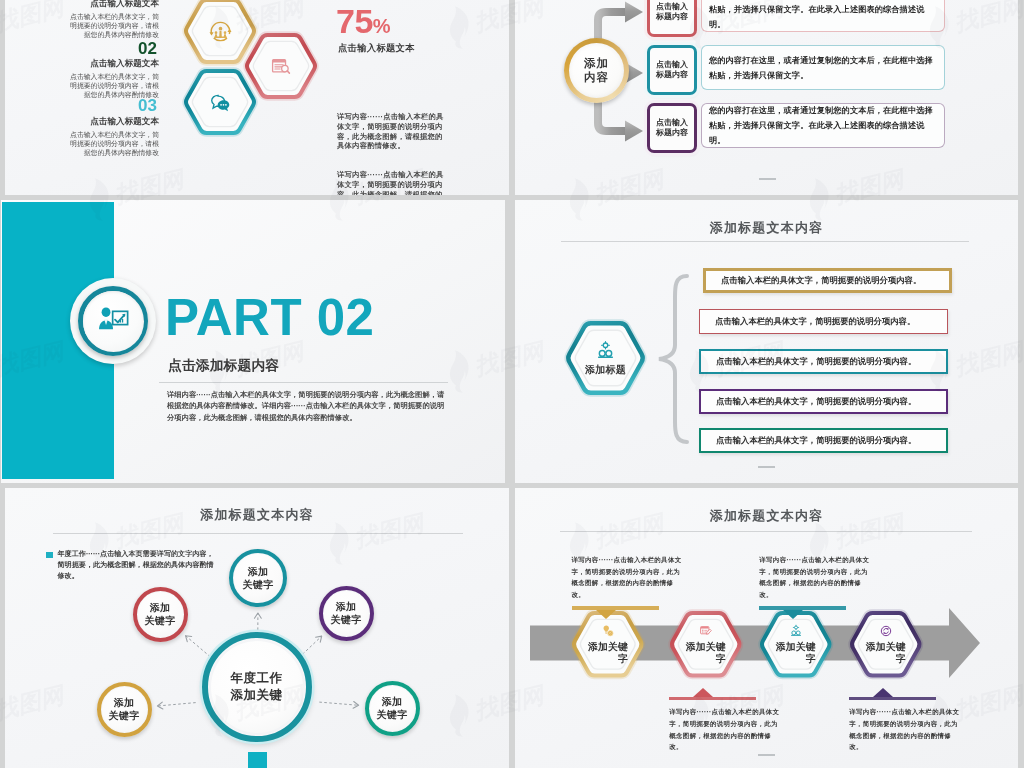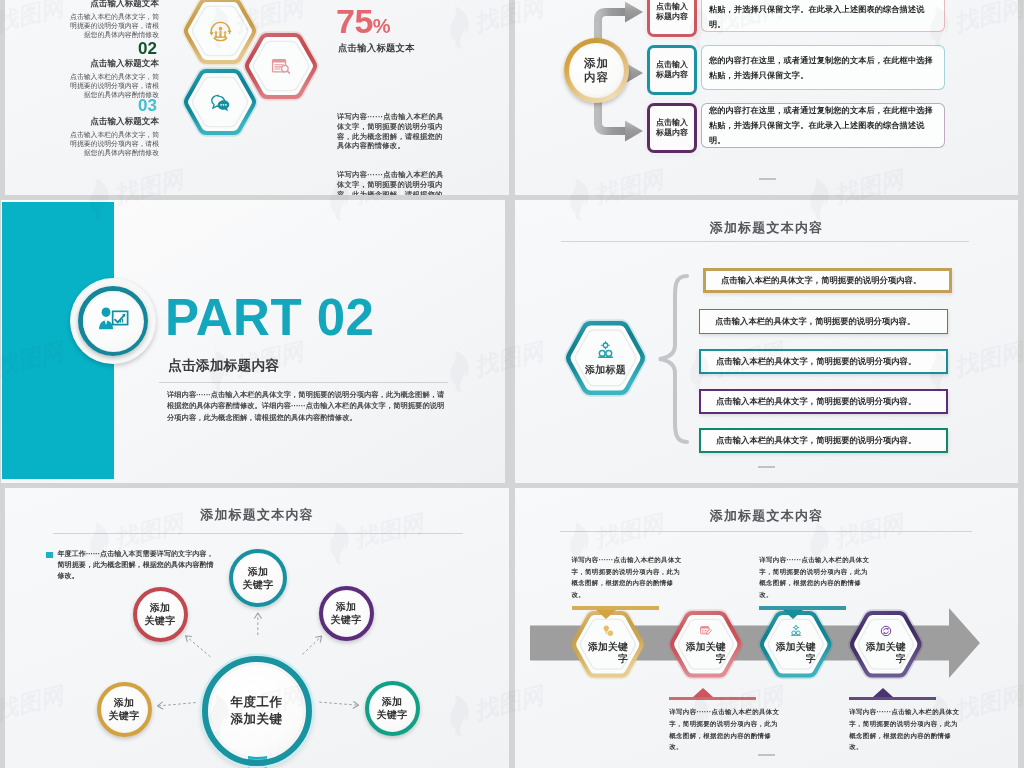--- a/index.html
+++ b/index.html
@@ -88,21 +88,21 @@
      display:flex;align-items:center;box-shadow:1px 2px 3px rgba(0,0,0,.09);}
   .s4rowtx{font-size:8.35px;font-weight:bold;color:#2f2f2f;padding:0 15px;letter-spacing:0px;}
   
   .s5t{top:18px;font-size:13px;color:#55585b;letter-spacing:1.2px;}
   .s5hr{left:48px;top:45px;width:410px;}
   .s5bullet{position:absolute;left:41px;top:61px;width:172px;display:flex;gap:5px;}
   .s5sq{width:6.5px;height:6.5px;background:#1fb0c2;flex:none;margin-top:2.5px;}
   .s5btx{font-size:7.1px;font-weight:bold;color:#3f3f3f;line-height:11px;letter-spacing:0px;}
   .s5lines{position:absolute;left:0;top:0;}
   .s5stem{position:absolute;left:243px;top:264px;width:19px;height:25px;background:#0fb0c3;}
-  .s5center{position:absolute;left:196.5px;top:168px;width:110px;height:110px;}
+  .s5center{position:absolute;left:196.5px;top:144px;width:110px;height:110px;}
   .s5c-ring{position:absolute;left:0;top:0;width:110px;height:110px;border-radius:50%;
      border:6.5px solid #19939f;box-sizing:border-box;
      box-shadow:0 0 0 2.5px #ccedf1,0 3px 6px rgba(0,0,0,.16),inset 0 0 0 1px rgba(255,255,255,.25);}
   .s5c-in{position:absolute;left:9px;top:9px;width:92px;height:92px;border-radius:50%;
      background:radial-gradient(circle at 40% 32%,#ffffff 0%,#fcfcfc 60%,#f2f3f3 100%);
      display:flex;flex-direction:column;align-items:center;justify-content:center;
      font-size:12.5px;font-weight:bold;color:#333;line-height:17px;letter-spacing:.5px;}
   .s5node{position:absolute;}
   .s5n-ring{position:absolute;left:0;top:0;width:100%;height:100%;border-radius:50%;
      border:4.2px solid;box-sizing:border-box;box-shadow:0 2px 4px rgba(0,0,0,.20);}

